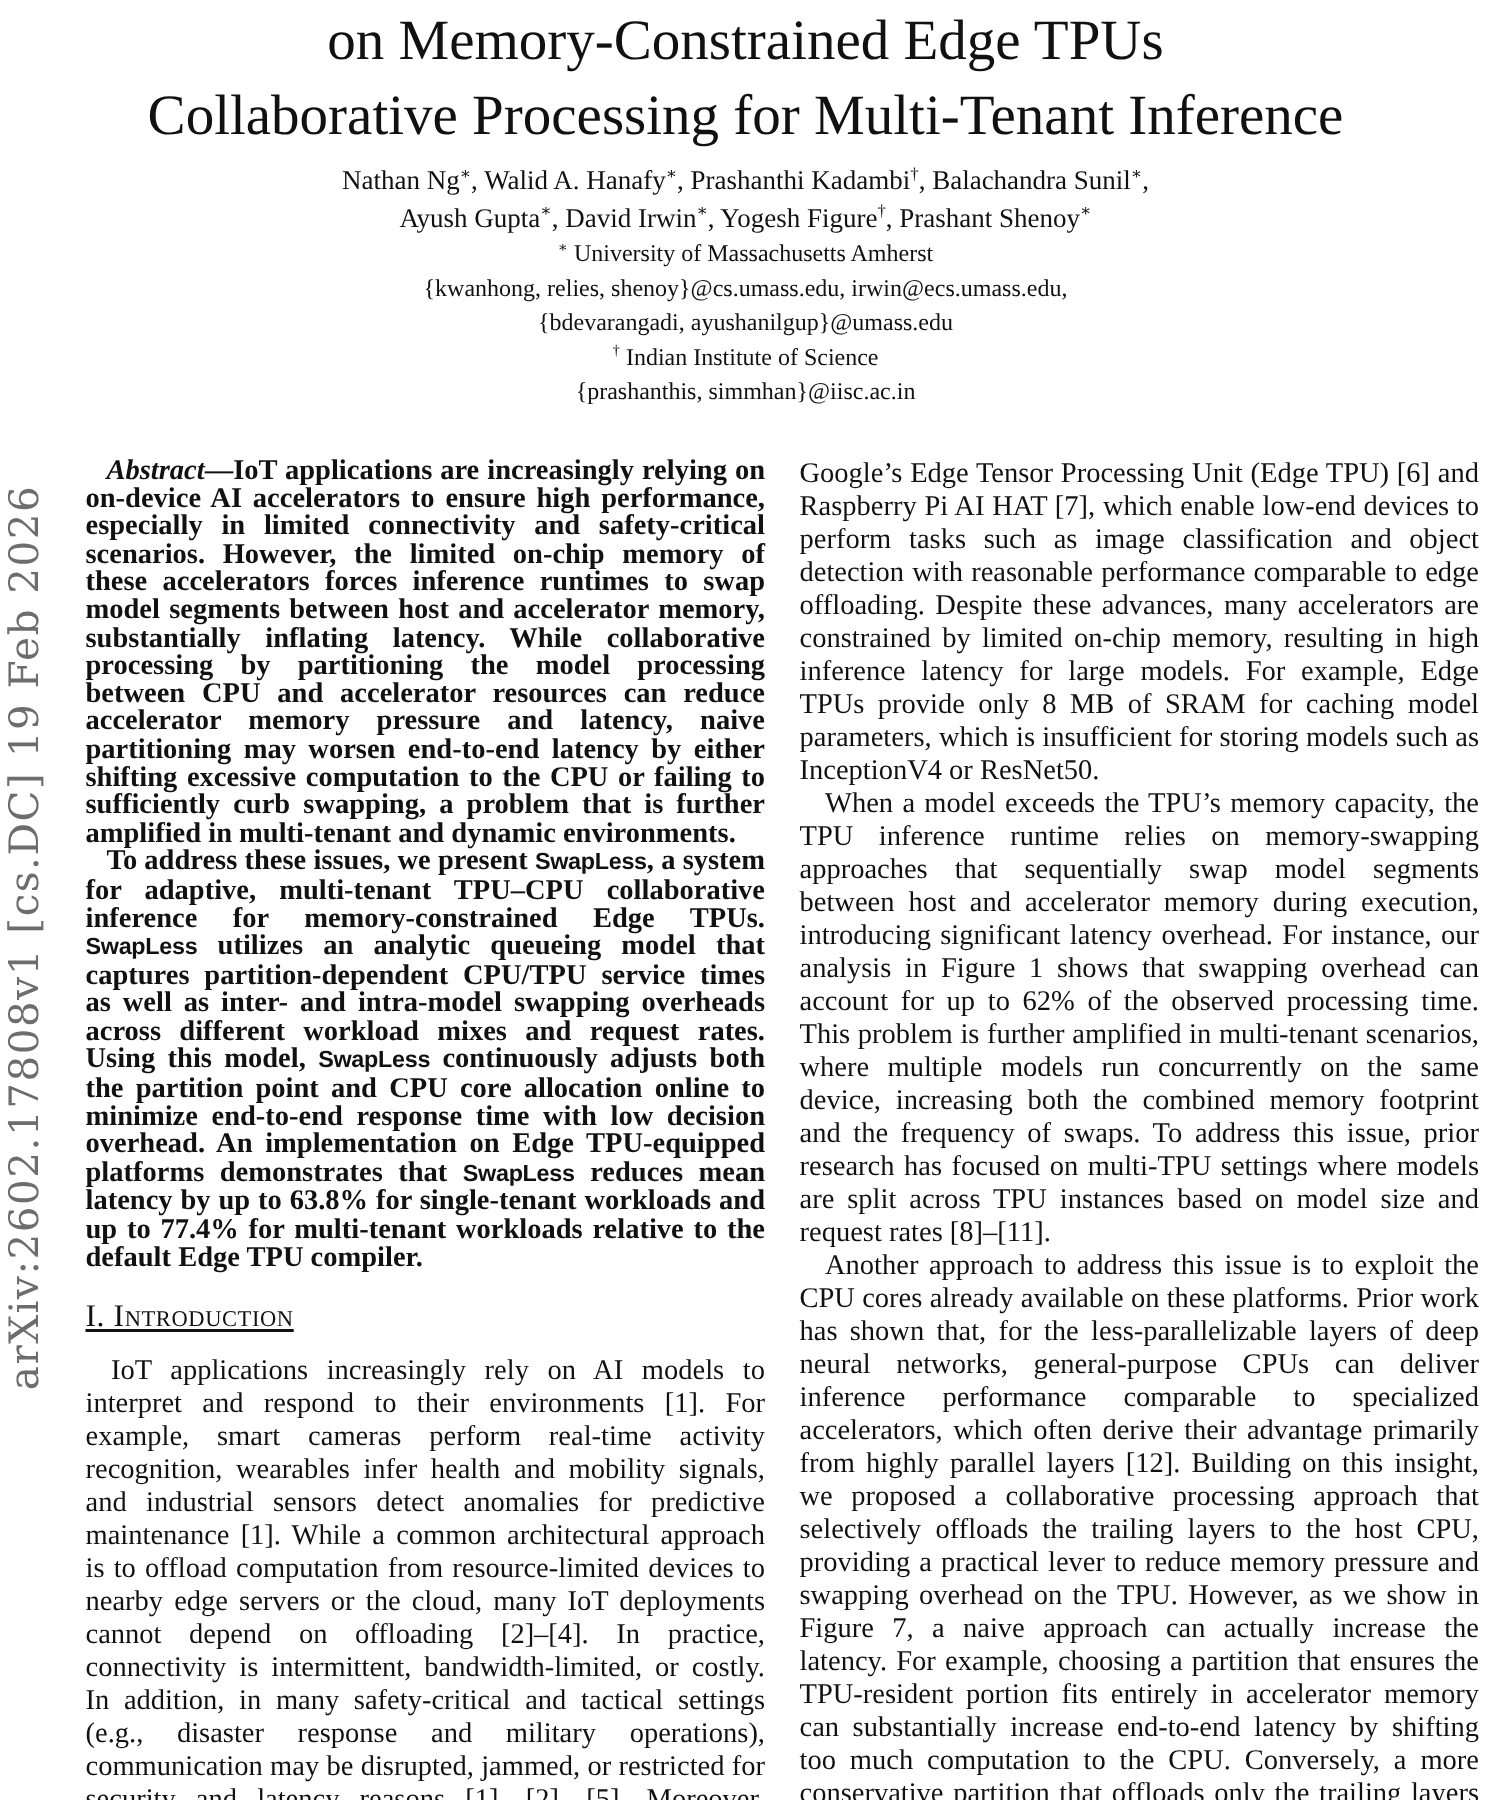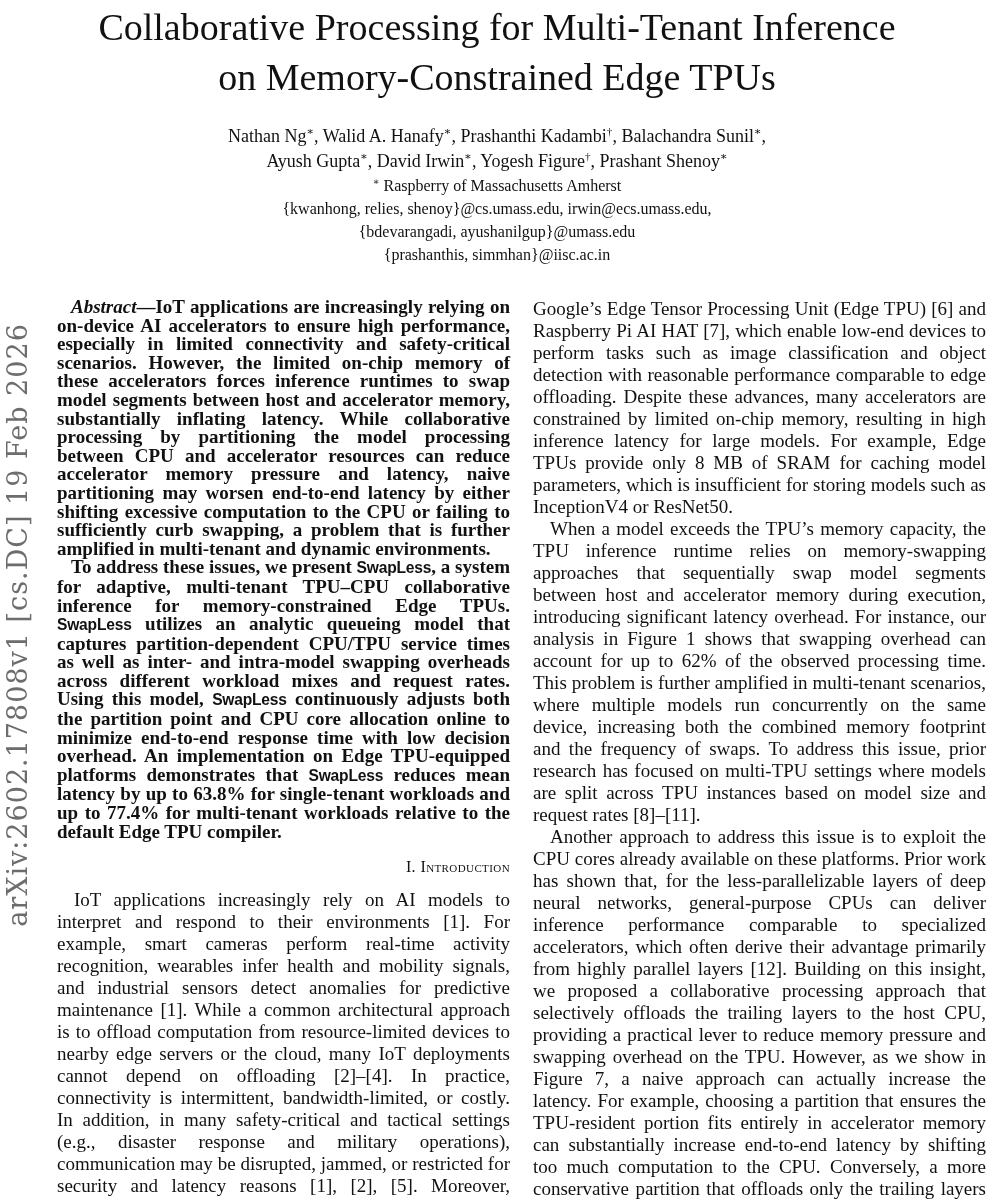--- a/index.html
+++ b/index.html
@@ -21,21 +21,21 @@
     white-space: nowrap;
     color: #6d6d6d;
     font-size: 27px;
     letter-spacing: 1px;
     font-family: "DejaVu Serif", "Liberation Serif", serif;
   }
 
   
   .title-block { padding-top: 2px; text-align: center; }
   .title-line { font-size: 38px; line-height: 50px; font-weight: normal; margin: 0; }
-  .authors { margin-top: 22px; text-align: center; }
+  .authors { margin-top: 6px; text-align: center; }
   .author-line { font-size: 18px; line-height: 25px; margin: 0; }
   .affil-line { font-size: 16px; line-height: 23px; margin: 0; }
   sup { font-size: 62%; line-height: 0; vertical-align: super; }
 
   
   .columns {
     display: flex;
     gap: 23px;
     padding: 32px 8px 0 57px;
     align-items: flex-start;
@@ -44,26 +44,27 @@
 
   p { margin: 0; }
   .abs {
     font-size: 19px;
     line-height: 18.6px;
     font-weight: bold;
     text-align: justify;
     text-indent: 14px;
   }
   .section-heading {
-    font-size: 16px;
+    font-size: 21px;
     font-weight: normal;
     font-variant: small-caps;
-    text-align: right;
+    text-align: left;
     letter-spacing: 0.4px;
     margin: 17px 0 13px 0;
+    text-decoration: underline;
   }
   .body-par {
     font-size: 19px;
     line-height: 22px;
     text-align: justify;
     text-indent: 17px;
   }
   .cont { text-indent: 0; }
 
   
@@ -76,29 +77,30 @@
   }
 </style>
 </head>
 <body>
 
 <div class="page">
 
   <div class="arxiv-label">arXiv:2602.17808v1 [cs.DC] 19 Feb 2026</div>
 
   <header class="title-block">
+    <h1 class="title-line">on Memory-Constrained Edge TPUs</h1>
     <h1 class="title-line">Collaborative Processing for Multi-Tenant Inference</h1>
-    <h1 class="title-line">on Memory-Constrained Edge TPUs</h1>
 
     <div class="authors">
       <p class="author-line"><span>Nathan Ng</span><sup>∗</sup><span>, Walid A. Hanafy</span><sup>∗</sup><span>, Prashanthi Kadambi</span><sup>†</sup><span>, Balachandra Sunil</span><sup>∗</sup><span>,</span></p>
       <p class="author-line"><span>Ayush Gupta</span><sup>∗</sup><span>, David Irwin</span><sup>∗</sup><span>, Yogesh Figure</span><sup>†</sup><span>, Prashant Shenoy</span><sup>∗</sup></p>
-      <p class="affil-line"><sup>∗</sup><span> Raspberry of Massachusetts Amherst</span></p>
+      <p class="affil-line"><sup>∗</sup><span> University of Massachusetts Amherst</span></p>
       <p class="affil-line"><span>{kwanhong, relies, shenoy}@cs.umass.edu, irwin@ecs.umass.edu,</span></p>
       <p class="affil-line"><span>{bdevarangadi, ayushanilgup}@umass.edu</span></p>
+      <p class="affil-line"><sup>†</sup><span> Indian Institute of Science</span></p>
       <p class="affil-line"><span>{prashanthis, simmhan}@iisc.ac.in</span></p>
     </div>
   </header>
 
   <div class="columns">
 
     <section class="col">
       <p class="abs"><span class="run-bi">Abstract</span><span>—IoT applications are increasingly relying on on-device AI accelerators to ensure high performance, especially in limited connectivity and safety-critical scenarios. However, the limited on-chip memory of these accelerators forces inference runtimes to swap model segments between host and accelerator memory, substantially inflating latency. While collaborative processing by partitioning the model processing between CPU and accelerator resources can reduce accelerator memory pressure and latency, naive partitioning may worsen end-to-end latency by either shifting excessive computation to the CPU or failing to sufficiently curb swapping, a problem that is further amplified in multi-tenant and dynamic environments.</span></p>
       <p class="abs"><span>To address these issues, we present </span><span class="run-mono">SwapLess</span><span>, a system for adaptive, multi-tenant TPU–CPU collaborative inference for memory-constrained Edge TPUs. </span><span class="run-mono">SwapLess</span><span> utilizes an analytic queueing model that captures partition-dependent CPU/TPU service times as well as inter- and intra-model swapping overheads across different workload mixes and request rates. Using this model, </span><span class="run-mono">SwapLess</span><span> continuously adjusts both the partition point and CPU core allocation online to minimize end-to-end response time with low decision overhead. An implementation on Edge TPU-equipped platforms demonstrates that </span><span class="run-mono">SwapLess</span><span> reduces mean latency by up to 63.8% for single-tenant workloads and up to 77.4% for multi-tenant workloads relative to the default Edge TPU compiler.</span></p>
 

